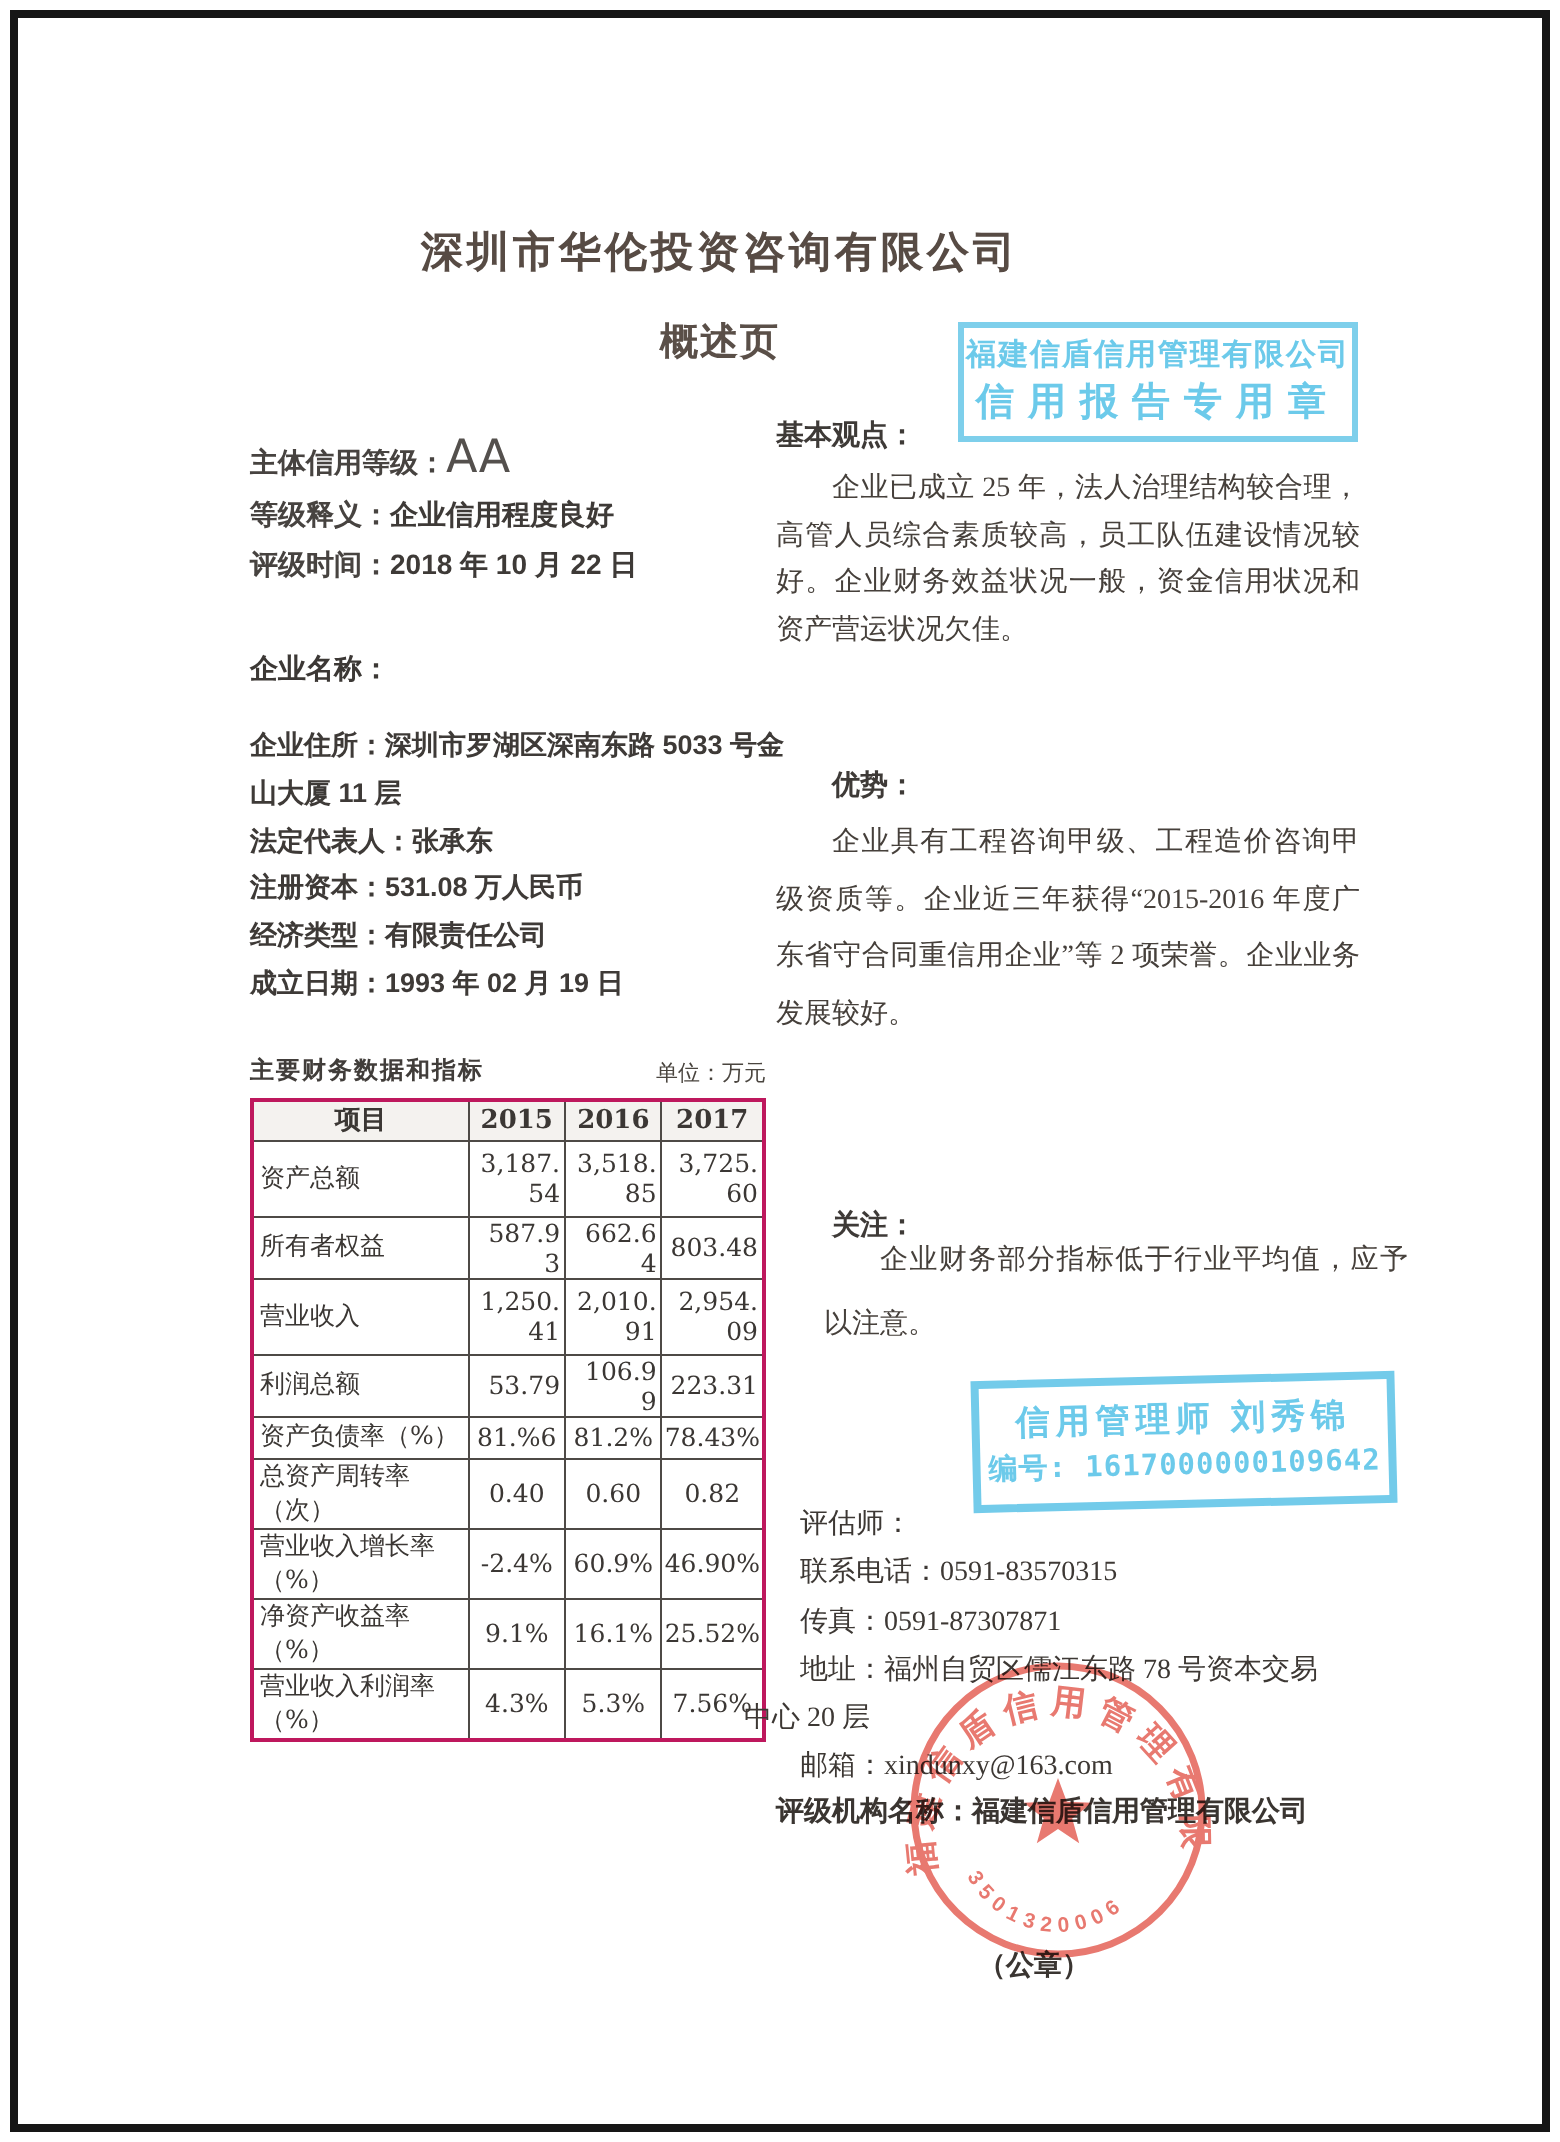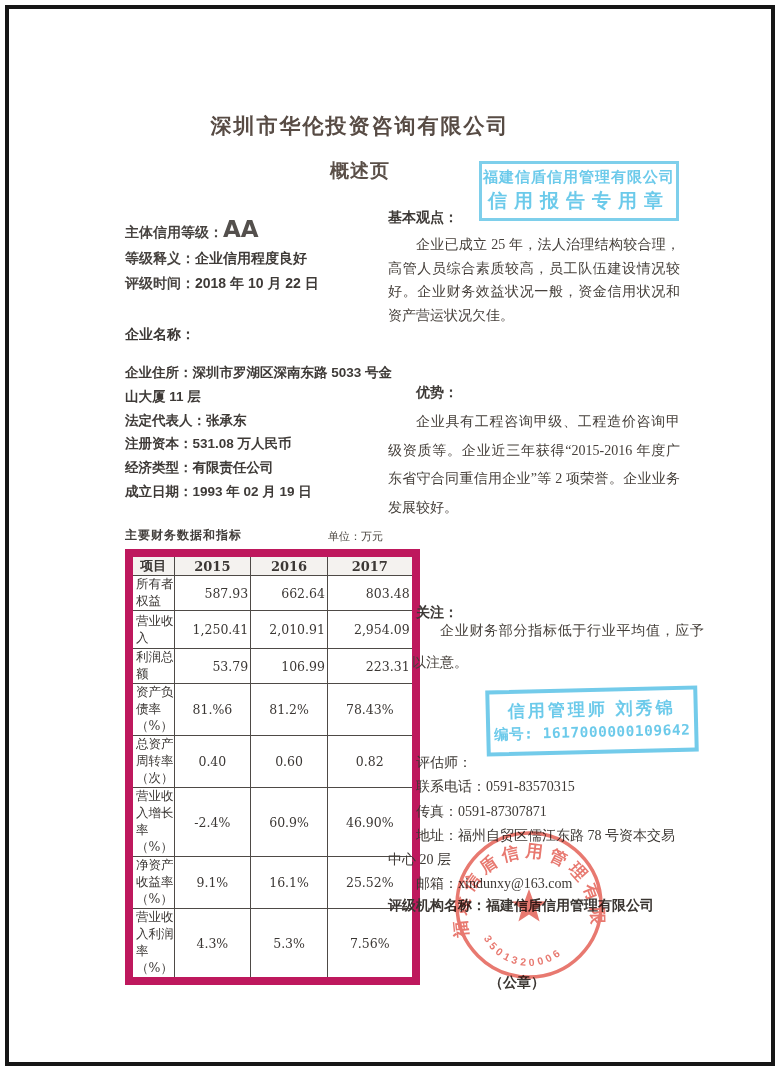--- a/index.html
+++ b/index.html
@@ -21,56 +21,56 @@
   .stamp-report .l2 { font-size:19px; font-weight:bold; letter-spacing:7px; margin-top:1px; padding-left:0; white-space:nowrap; }
   .stamp-manager { left:486px; top:688px; width:212px; height:66px; border:4px solid #5fc4e8;
     transform:rotate(-1.4deg); }
   .stamp-manager .l1 { font-size:17px; font-weight:bold; letter-spacing:3px; margin-top:6px; white-space:nowrap; }
   .stamp-manager .l2 { font-size:14.5px; font-weight:bold; margin-top:2px; white-space:nowrap;
     font-family:"DejaVu Sans Mono", monospace; letter-spacing:0.5px; }
 
   
   .rating { position:absolute; left:125px; top:217px; width:280px; color:#474340; }
   .rating .row { line-height:25.5px; font-size:14px; font-weight:bold; }
-  .rating .grade { font-size:23px; font-weight:700; color:#54504d; font-family:"DejaVu Sans", sans-serif; }
+  .rating .grade { font-size:23px; font-weight:400; color:#54504d; font-family:"DejaVu Sans", sans-serif; }
   .rating .val { font-weight:bold; color:#3e3a37; }
 
   .company-name-line { position:absolute; left:125px; top:326px; font-size:14px; font-weight:bold; }
 
   .company-info { position:absolute; left:125px; top:361px; width:272px; }
   .company-info .field { font-size:13.5px; font-weight:bold; line-height:23.8px; color:#3e3a37; }
 
   .fin-head { position:absolute; left:125px; top:527px; width:258px; display:flex;
     justify-content:space-between; align-items:flex-end; }
   .fin-title { font-size:12px; font-weight:bold; letter-spacing:1px; color:#413d3a; }
   .fin-unit { font-size:11px; color:#4a453f; }
 
   table.fin { position:absolute; left:125px; top:549px; width:258px; border-collapse:collapse;
     font-family:"DejaVu Serif", serif; color:#3b3734; }
   table.fin th, table.fin td { border:1px solid #4e4a46; }
-  table.fin { border:8px solid #be185d; }
+  table.fin { border:2px solid #be185d; }
   table.fin th { font-size:13px; font-weight:bold; height:20px; text-align:center; background:#f4f2ef; }
   table.fin td.lab { font-size:12.5px; padding-left:3px; text-align:left; }
   table.fin td.num { font-size:12.5px; text-align:right; padding:0 2px; word-break:break-all; }
-  table.fin td.pct { font-size:12.5px; text-align:center; padding:0 18px; }
+  table.fin td.pct { font-size:12.5px; text-align:center; padding:0 1px; }
   table.fin col.c0 { width:112px; } table.fin col.cy { width:48.6px; }
   tr.h38 { height:38px; } tr.h24 { height:24px; } tr.h22 { height:22px;margin-left:30px; } tr.h21 { height:21px; }
 
   
   .rc-h { position:absolute; font-size:14px; font-weight:bold; color:#3e3a37; }
   .rc-p { position:absolute; width:292px; font-size:14px; text-align:justify; text-indent:2em;
     font-family:"Liberation Serif", serif; color:#46403b; }
   .vp-h { left:388px; top:209px; }
   .vp-p { left:388px; top:233px; line-height:23.5px; }
   .st-h { left:416px; top:384px; }
   .st-p { left:388px; top:408px; line-height:28.6px; }
   .cn-h { left:416px; top:604px; }
   .cn-p { left:388px; top:615px; line-height:32px;margin-left:24px; }
 
-  .contact { position:absolute; left:388px; top:751px; width:298px; }
+  .contact { position:absolute; left:372px; top:751px; width:298px; }
   .contact p { font-size:14px; line-height:24.3px; text-indent:2em; font-weight:500;
     font-family:"Liberation Serif", serif; color:#3d3834; }
   .agency-line { position:absolute; left:388px; top:897px; font-size:14px; font-weight:600;
     font-family:"Liberation Serif", serif; color:#3a3531; }
   .seal-note { position:absolute; left:489px; top:974px; font-size:14px; font-weight:600;
     font-family:"Liberation Serif", serif; color:#3a3531; }
 
   .seal-red { position:absolute; left:447px; top:823px; width:164px; height:164px;
     color:#e2574c; opacity:.8; mix-blend-mode:multiply; }
   .seal-red text { fill:currentColor; font-family:"Liberation Sans", sans-serif; font-weight:bold; }
@@ -131,20 +131,26 @@
         <col class="cy">
         <col class="cy">
         <col class="cy">
       </colgroup>
     <tbody>
         <tr>
       <th>项目</th>
       <th>2015</th>
       <th>2016</th>
       <th>2017</th>
+    </tr>
+    <tr class="h38">
+      <td class="lab">资产总额</td>
+      <td class="num">3,187.54</td>
+      <td class="num">3,518.85</td>
+      <td class="num">3,725.60</td>
     </tr>
     <tr class="h24">
       <td class="lab">所有者权益</td>
       <td class="num">587.93</td>
       <td class="num">662.64</td>
       <td class="num">803.48</td>
     </tr>
     <tr class="h38">
       <td class="lab">营业收入</td>
       <td class="num">1,250.41</td>

